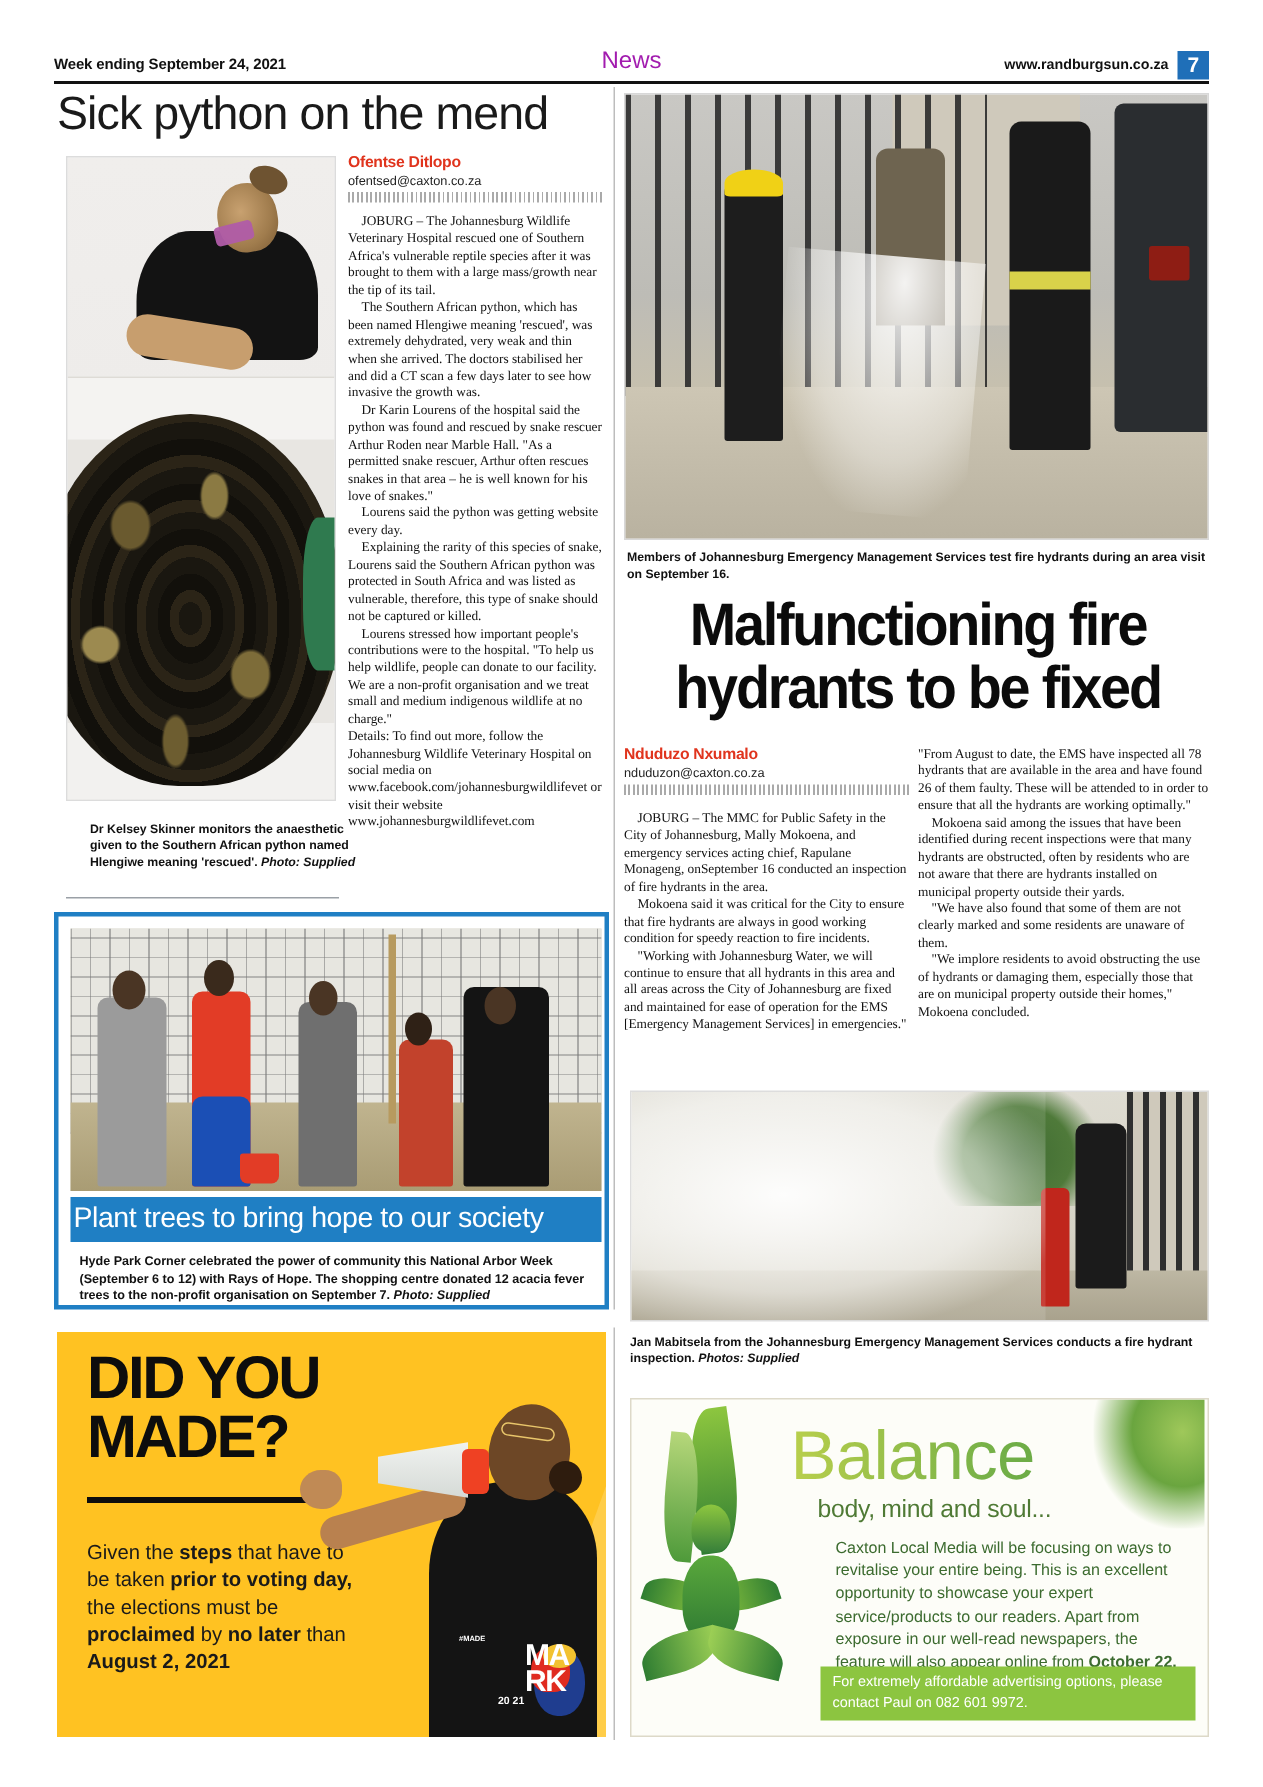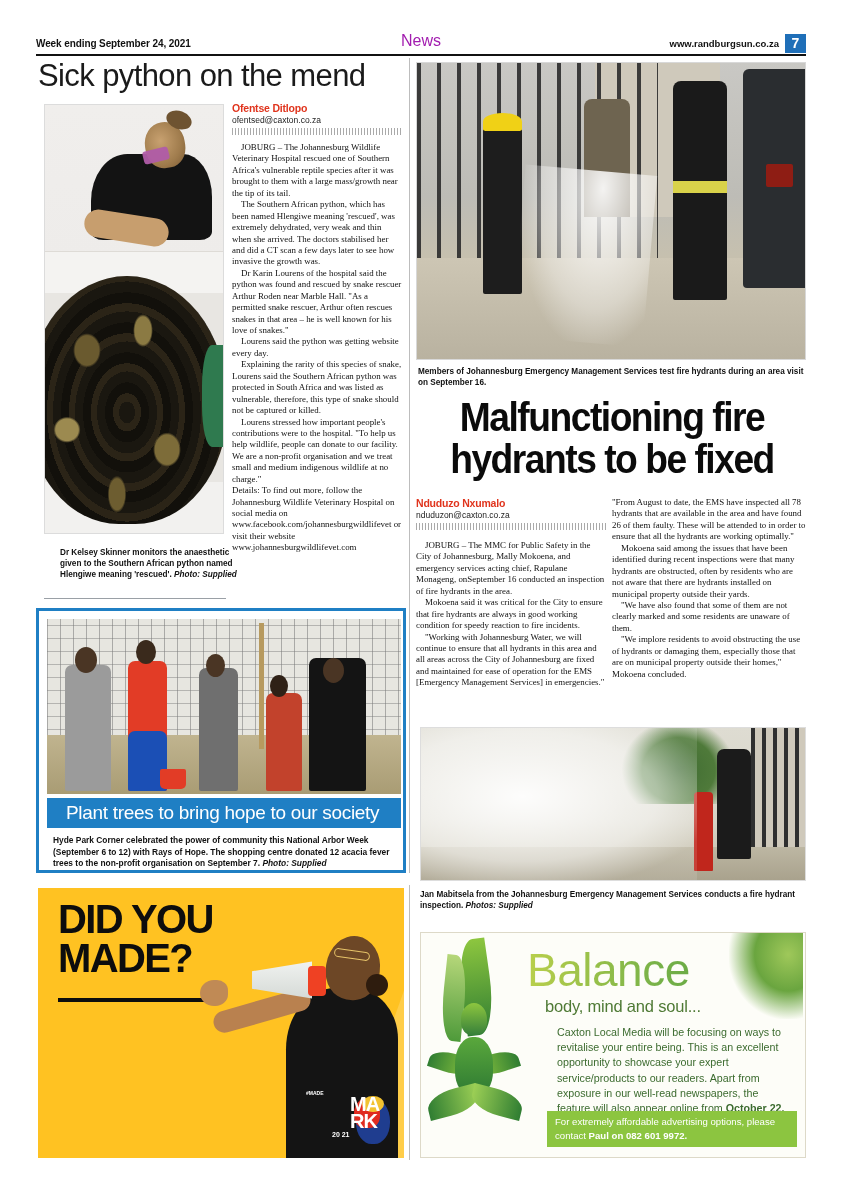--- a/index.html
+++ b/index.html
@@ -141,21 +141,21 @@
   .tp-ground { position:absolute; left:0; bottom:0; width:100%; height:34%;
      background: linear-gradient(180deg,#c0b48f 0%, #a99c74 100%); }
   .tp-p { position:absolute; bottom:2%; border-radius:7px 7px 2px 2px; }
   .tp-head { position:absolute; border-radius:50%; background:#4a3524; }
   .tp-bucket { position:absolute; left:32%; bottom:3%; width:26px; height:20px;
      background:#e23c26; border-radius:2px 2px 5px 5px; }
   .tp-tree { position:absolute; left:60%; top:2%; width:5px; height:72%;
      background:#b79a5f; }
   #tree-band {
     position: absolute; left: 8px; top: 187px; width: 354px; height: 30px;
-    background: #1f7fc4; color: #fff; display: flex; align-items: center; padding-left: 19px;
+    background: #1f7fc4; color: #fff; display: flex; align-items: center; padding-left: 2px;
     font-family: "Liberation Sans", sans-serif; font-weight: 300; font-size: 19px;
     letter-spacing: -0.3px;
   }
   #tree-cap {
     position: absolute; left: 14px; top: 224px; width: 344px;
     font-family: "Liberation Sans", sans-serif; font-size: 8.4px; font-weight: bold;
     line-height: 1.38; color: #111;
   }
   #tree-cap i { font-style: italic; }
 
@@ -311,21 +311,21 @@
     position: absolute; left: 136px; top: 92px; width: 232px;
     font-family: "Liberation Sans", sans-serif; font-size: 10.7px;
     line-height: 1.42; color: #3c6b2f;
   }
   #bal-body b { font-weight: bold; }
   #bal-bar {
     position: absolute; left: 126px; bottom: 10px; width: 250px; height: 36px;
     background: #8cc540; color: #fff; padding: 4px 8px;
     font-family: "Liberation Sans", sans-serif; font-size: 9.6px; line-height: 1.45;
   }
-  #bal-bar b { font-weight: bold; }
+  #bal-bar b { font-weight: normal; }
 </style>
 </head>
 <body>
 
 <div class="page">
 
   <div class="masthead">
     <div class="masthead-date">Week ending September 24, 2021</div>
     <div class="masthead-section">News</div>
     <div class="masthead-right">
@@ -400,20 +400,21 @@
       <i>Photo: Supplied</i>
     </div>
   </div>
 
   <div id="ad-dyk">
     <div id="dyk-title">
       <span>DID YOU</span><br>
       <span>MADE?</span>
     </div>
     <div id="dyk-underline"></div>
+    <div id="dyk-body">Given the <b>steps</b> that have to be taken <b>prior to voting day,</b> the elections must be <b>proclaimed</b> by <b>no later</b> than <b>August 2, 2021</b></div>
     <div class="dyk-person">
       <div class="dyk-fold"></div>
       <div class="dyk-body"></div>
       <div class="dyk-face"></div>
       <div class="dyk-hairknot"></div>
       <div class="dyk-glasses"></div>
       <div class="dyk-arm"></div>
       <div class="dyk-mega-cone"></div>
       <div class="dyk-mega-mouth"></div>
       <div class="dyk-hand"></div>

